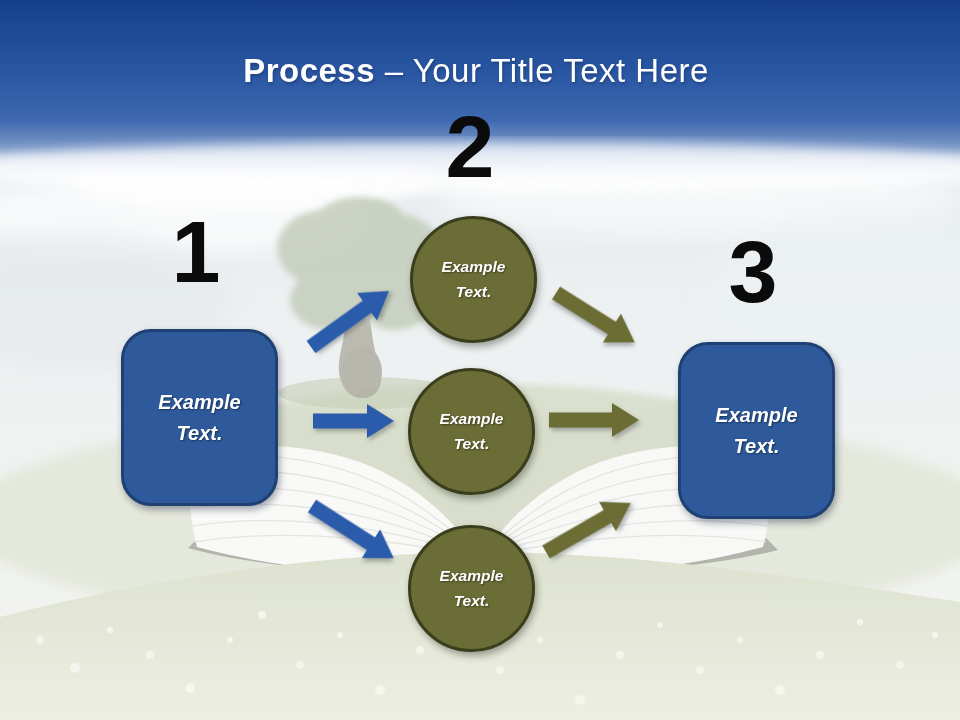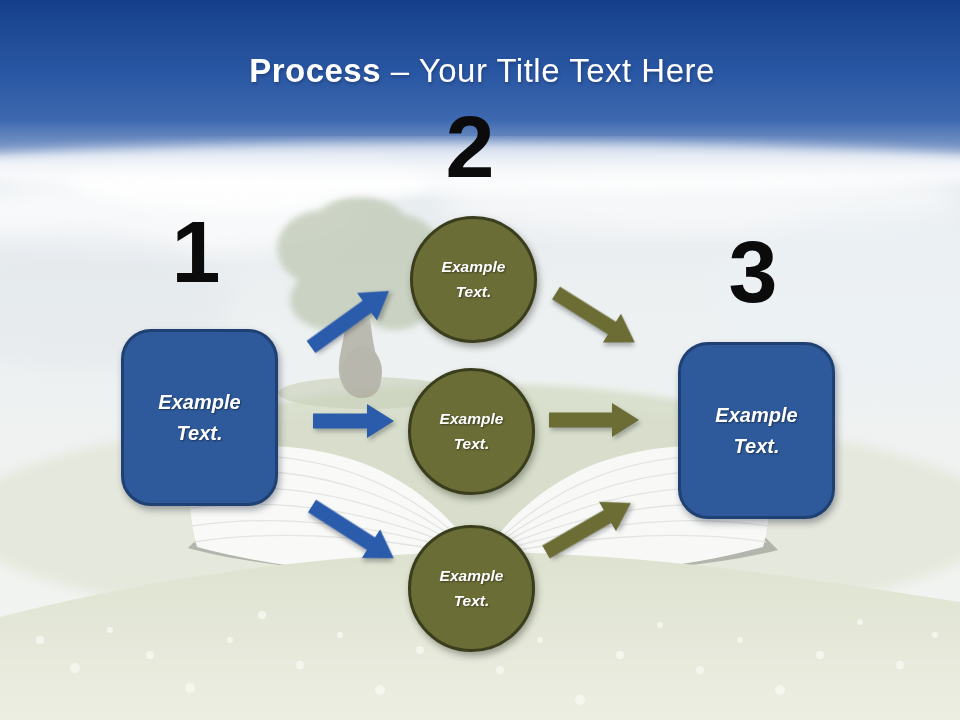--- a/index.html
+++ b/index.html
@@ -2,21 +2,21 @@
 <html><head>
 <meta charset="utf-8">
 <style>
   html,body{margin:0;padding:0;background:#888;}
   .slide{
     position:relative;width:960px;height:720px;overflow:hidden;
     font-family:"Liberation Sans",sans-serif;background:#dfe5e6;
   }
   .slide svg.bg{position:absolute;left:0;top:0;width:960px;height:720px;}
   .slide-title{
-    position:absolute;left:12px;top:52px;width:940px;text-align:center;
+    position:absolute;left:6px;top:52px;width:940px;text-align:center;
     color:#ffffff;font-size:33px;letter-spacing:.5px;
     text-shadow:1px 2px 3px rgba(0,0,30,.25);white-space:nowrap;
   }
   .t-bold{font-weight:700;}
   .t-rest{font-weight:400;}
   .num{
     position:absolute;width:90px;text-align:center;color:#0b0b0b;
     font-size:88px;font-weight:700;line-height:1;
   }
   .n1{left:151px;top:208px;}

